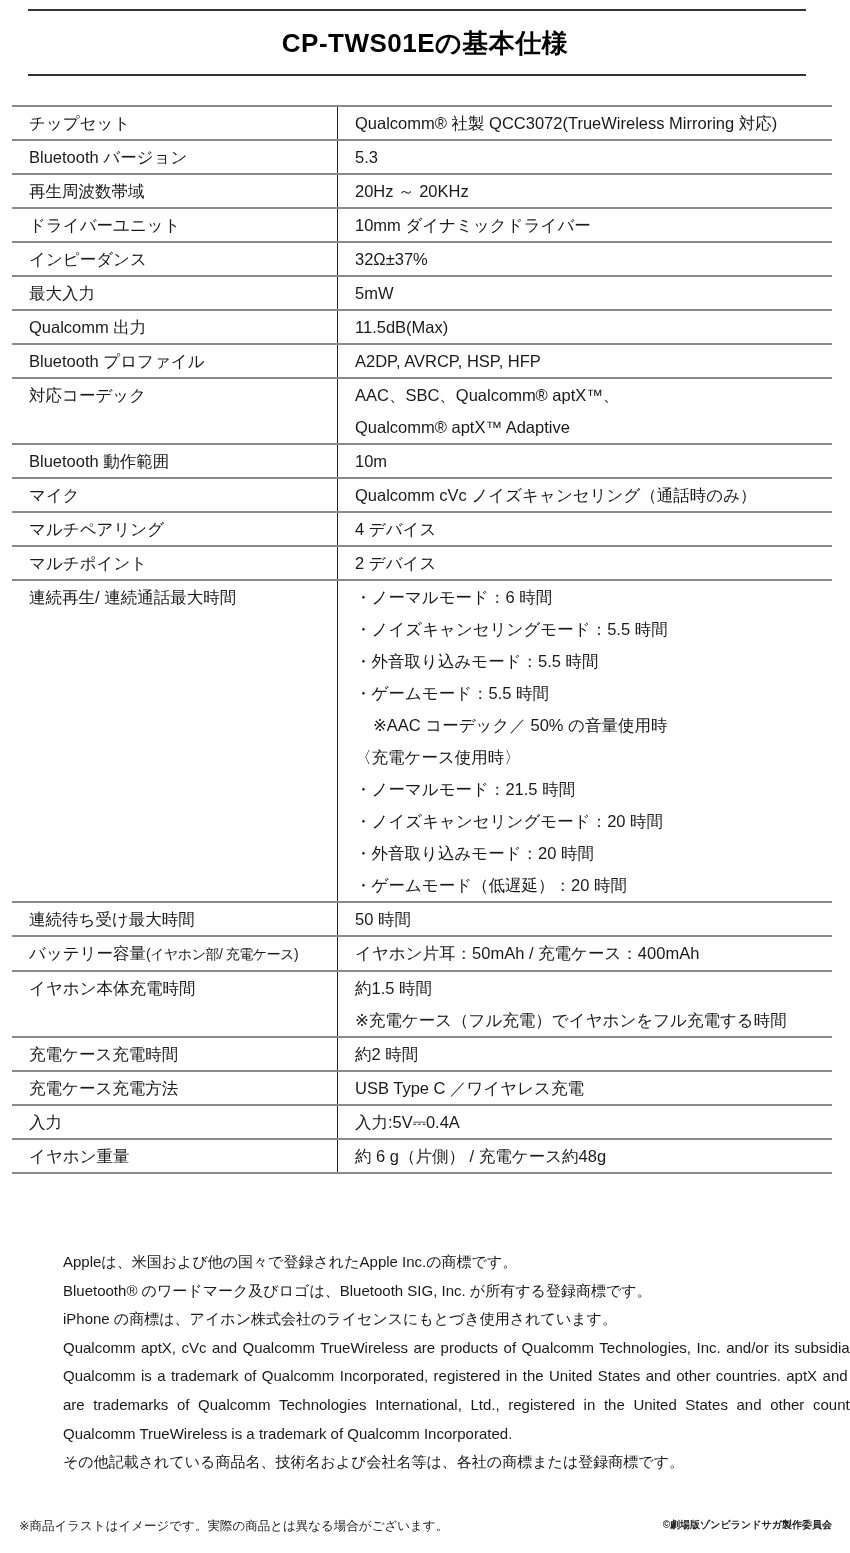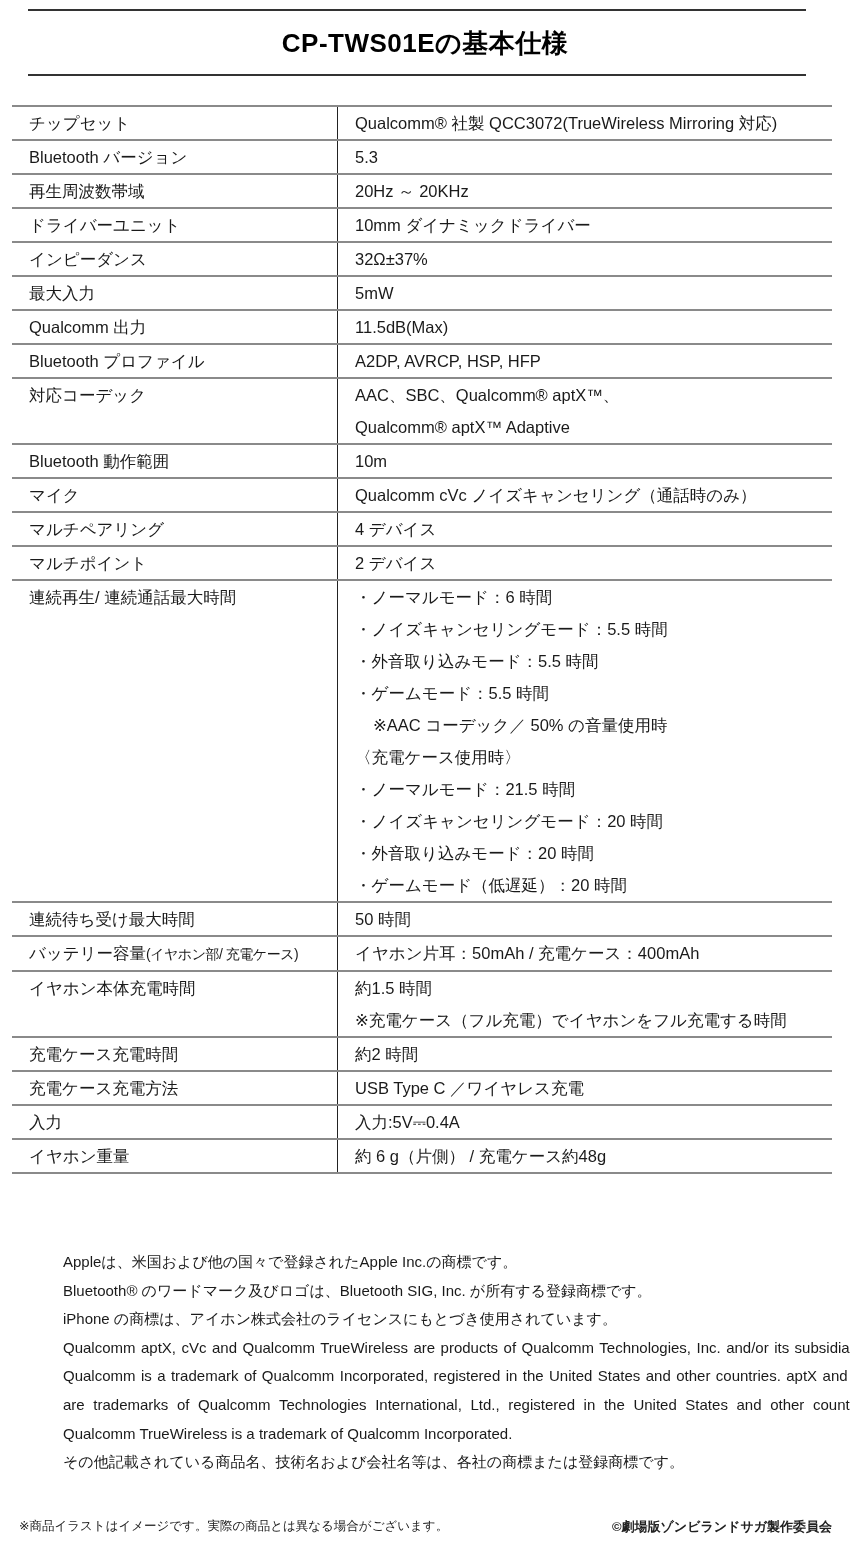--- a/index.html
+++ b/index.html
@@ -69,21 +69,21 @@
   .notes p.justify { text-align: justify; }
   .footer {
     position: absolute;
     top: 1518px;
     left: 19px;
     width: 813px;
     font-size: 12.5px;
     color: #222222;
   }
   .footer .left { position: absolute; left: 0; top: 0; }
-  .footer .right { position: absolute; right: 0; top: 0; font-weight: bold; font-size: 13px; }
+  .footer .right { position: absolute; right: 0; top: 0; font-weight: bold; font-size: 10px; }
 </style>
 </head>
 <body>
 
 <div class="title-rule" style="top:9px;"></div>
 <h1 class="title" style="margin:0;">CP-TWS01Eの基本仕様</h1>
 <div class="title-rule" style="top:74px;"></div>
 
 <table class="spec-table">
   <tbody id="spec-body">

